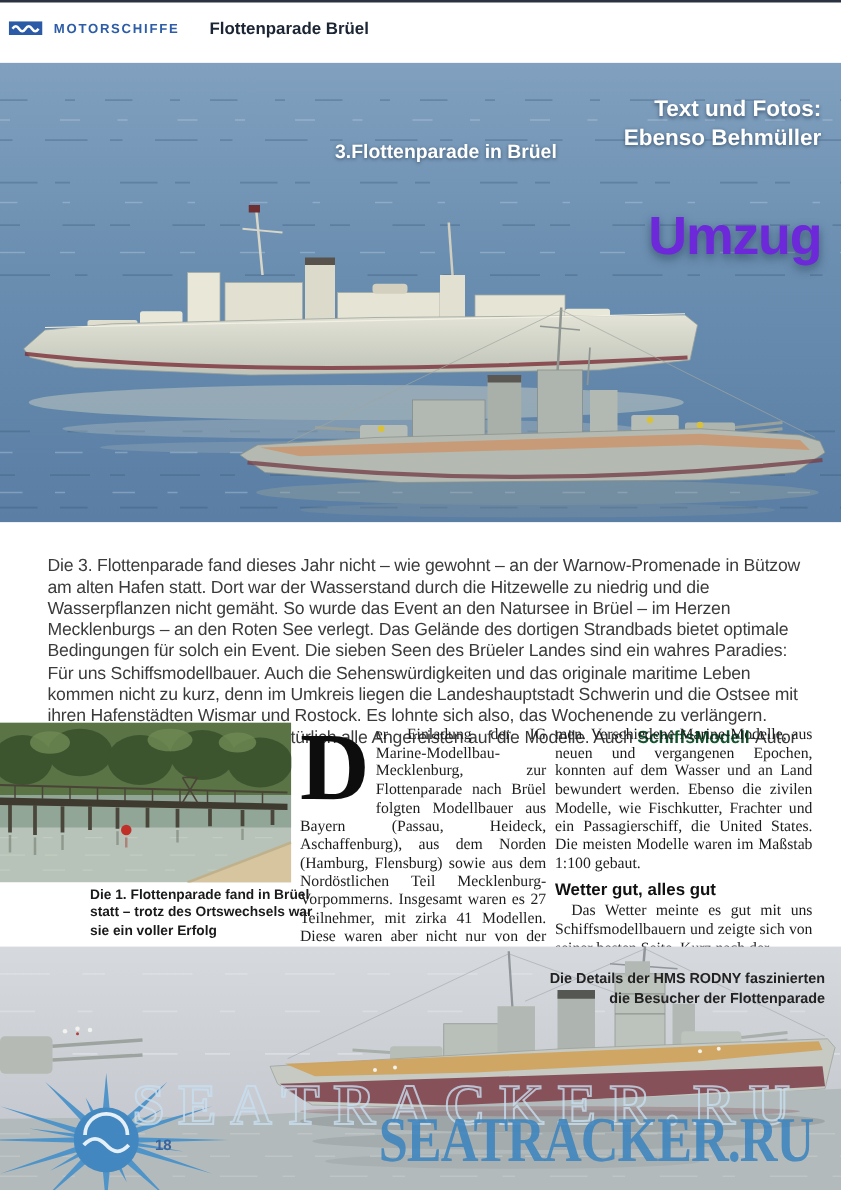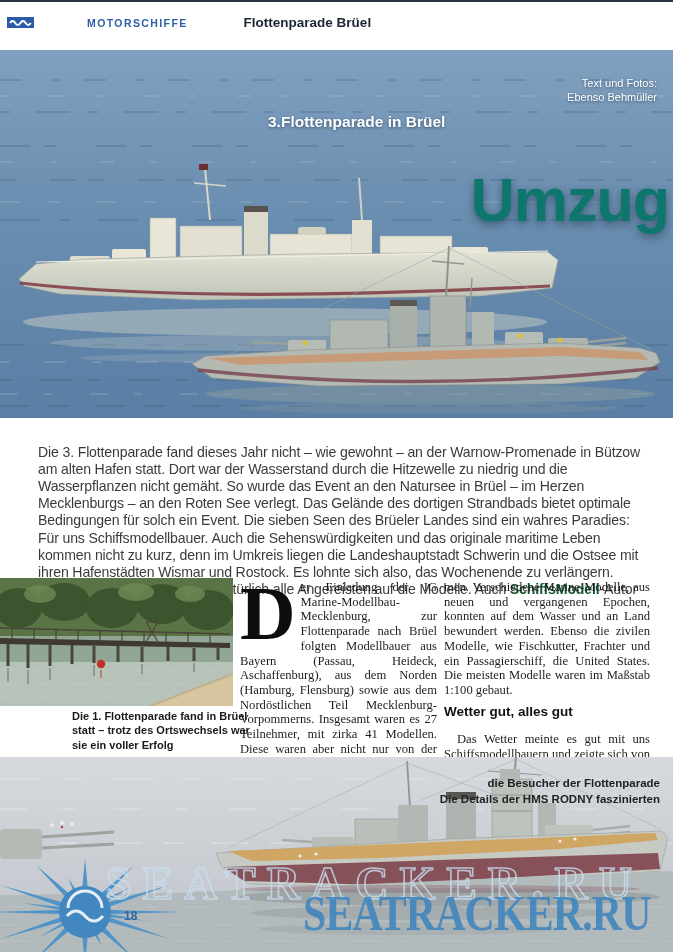--- a/index.html
+++ b/index.html
@@ -1,55 +1,55 @@
 <!DOCTYPE html>
 <html lang="de"><head>
 <meta charset="utf-8">
 <style>
   html,body{margin:0;padding:0;background:#e8e8e8;}
   .page{position:relative;width:673px;height:952px;background:#ffffff;margin:0 auto;
         overflow:hidden;font-family:"Liberation Sans",sans-serif;}
   .top-rule{position:absolute;top:0;left:0;width:673px;height:2px;background:#2b3342;}
 
   
-  .header{position:absolute;top:15px;left:7px;display:flex;align-items:center;gap:44px;}
+  .header{position:absolute;top:15px;left:7px;display:flex;align-items:center;}
   .badge{width:27px;height:11px;display:block;}
   .section-label{margin-left:9px;color:#2d5da7;font-weight:bold;font-size:10.5px;letter-spacing:1.4px;}
-  .doc-title{margin-left:12px;color:#1c2533;font-weight:bold;font-size:13.5px;}
+  .doc-title{margin-left:24px;color:#1c2533;font-weight:bold;font-size:13.5px;}
 
   
   .hero{position:absolute;top:50px;left:0;width:673px;height:368px;overflow:hidden;}
   .hero svg{position:absolute;top:0;left:0;}
   .hero-kicker{position:absolute;left:268px;top:27px;color:#fff;font-weight:bold;font-size:15.5px;
                text-shadow:0 1px 3px rgba(10,30,50,.55);margin-top:36px;}
-  .hero-credit{position:absolute;right:16px;top:26px;color:#fff;font-weight:normal;font-size:11px;
+  .hero-credit{position:absolute;right:16px;top:26px;color:#fff;font-weight:bold;font-size:18px;
                line-height:1.3;text-align:right;text-shadow:0 1px 3px rgba(10,30,50,.55);}
   .hero-t1{position:absolute;right:12px;top:52px;color:#fff;font-weight:bold;font-size:61px;
            letter-spacing:-1px;text-shadow:0 3px 8px rgba(15,35,55,.5);}
-  .hero-t2{position:absolute;right:4px;top:115px;color:#0f766e;font-weight:bold;font-size:61px;
+  .hero-t2{position:absolute;right:16px;top:115px;color:#6d28d9;font-weight:bold;font-size:43px;
            letter-spacing:-1px;text-shadow:0 3px 8px rgba(15,35,55,.5);}
 
   
   .intro{position:absolute;left:38px;top:430px;width:608px;color:#3b3b3b;
          font-size:14.1px;line-height:17.1px;letter-spacing:-0.15px;}
   .intro b{color:#14532d;}
 
   
   .left-photo{position:absolute;left:0;top:578px;width:233px;height:128px;}
   .left-caption{position:absolute;left:72px;top:709px;width:178px;color:#1a1a1a;
                 font-size:11px;font-weight:bold;line-height:1.3;}
   .col{position:absolute;top:580px;font-family:"Liberation Serif",serif;font-size:12.6px;
        line-height:14.7px;text-align:justify;color:#1d1d1d;}
   .col1{left:240px;width:197px;}
   .col2{left:444px;width:206px;}
   .col p{margin:0;}
   .dropcap{float:left;font-family:"Liberation Serif",serif;font-weight:bold;font-size:77px;
            line-height:58px;margin:4px 5px 0 0;color:#0d0d0d;}
   .subhead{font-family:"Liberation Sans",sans-serif;font-weight:bold;font-size:13.5px;
-           color:#111;margin:7px 0 13px 0;}
+           color:#111;margin:7px 0 2px 0;}
   .indented{text-indent:13px;}
 
   
   .bottom{position:absolute;left:0;top:757px;width:673px;height:195px;overflow:hidden;}
   .bottom svg{position:absolute;top:0;left:0;}
   .bottom-caption{position:absolute;right:13px;top:19px;text-align:right;color:#222;
                   font-size:11.5px;font-weight:bold;line-height:1.35;}
   .wm-outline{position:absolute;left:106px;top:100px;font-family:"Liberation Serif",serif;
               font-weight:bold;font-size:46px;letter-spacing:11px;color:transparent;
               -webkit-text-stroke:1.6px rgba(200,222,240,.8);white-space:nowrap;}
@@ -347,20 +347,20 @@
             <path d="M0,-4 L64,0 L0,4 Z" transform="rotate(315)"></path>
           </g>
         </g>
         <circle r="26" fill="#3d85c0"></circle>
         <path d="M-17,-4 a17,17 0 0 1 34,0" fill="none" stroke="#e8f2fa" stroke-width="3"></path>
         <path d="M-18,4 q9,-10 18,0 q9,10 18,0" fill="none" stroke="#e8f2fa" stroke-width="3"></path>
       </g>
     </svg>
 
     <div class="bottom-caption">
+      <div>Die Details der HMS RODNY faszinierten</div>
       <div>die Besucher der Flottenparade</div>
-      <div>Die Details der HMS RODNY faszinierten</div>
     </div>
     <div class="wm-outline">SEATRACKER.RU</div>
     <div class="wm-solid">SEATRACKER.RU</div>
     <div class="page-number">18</div>
   </div>
 </div>
 
 </body></html>

